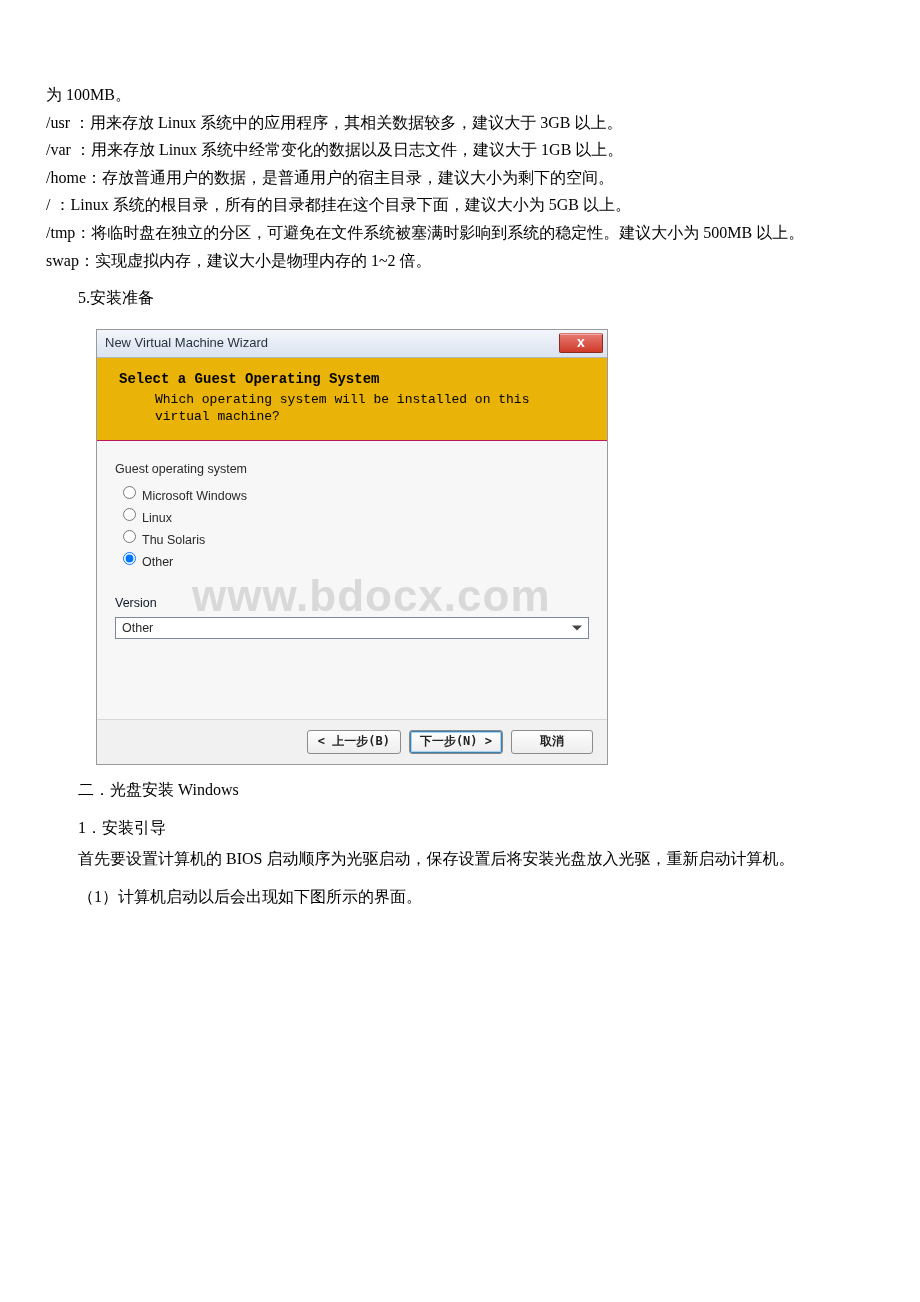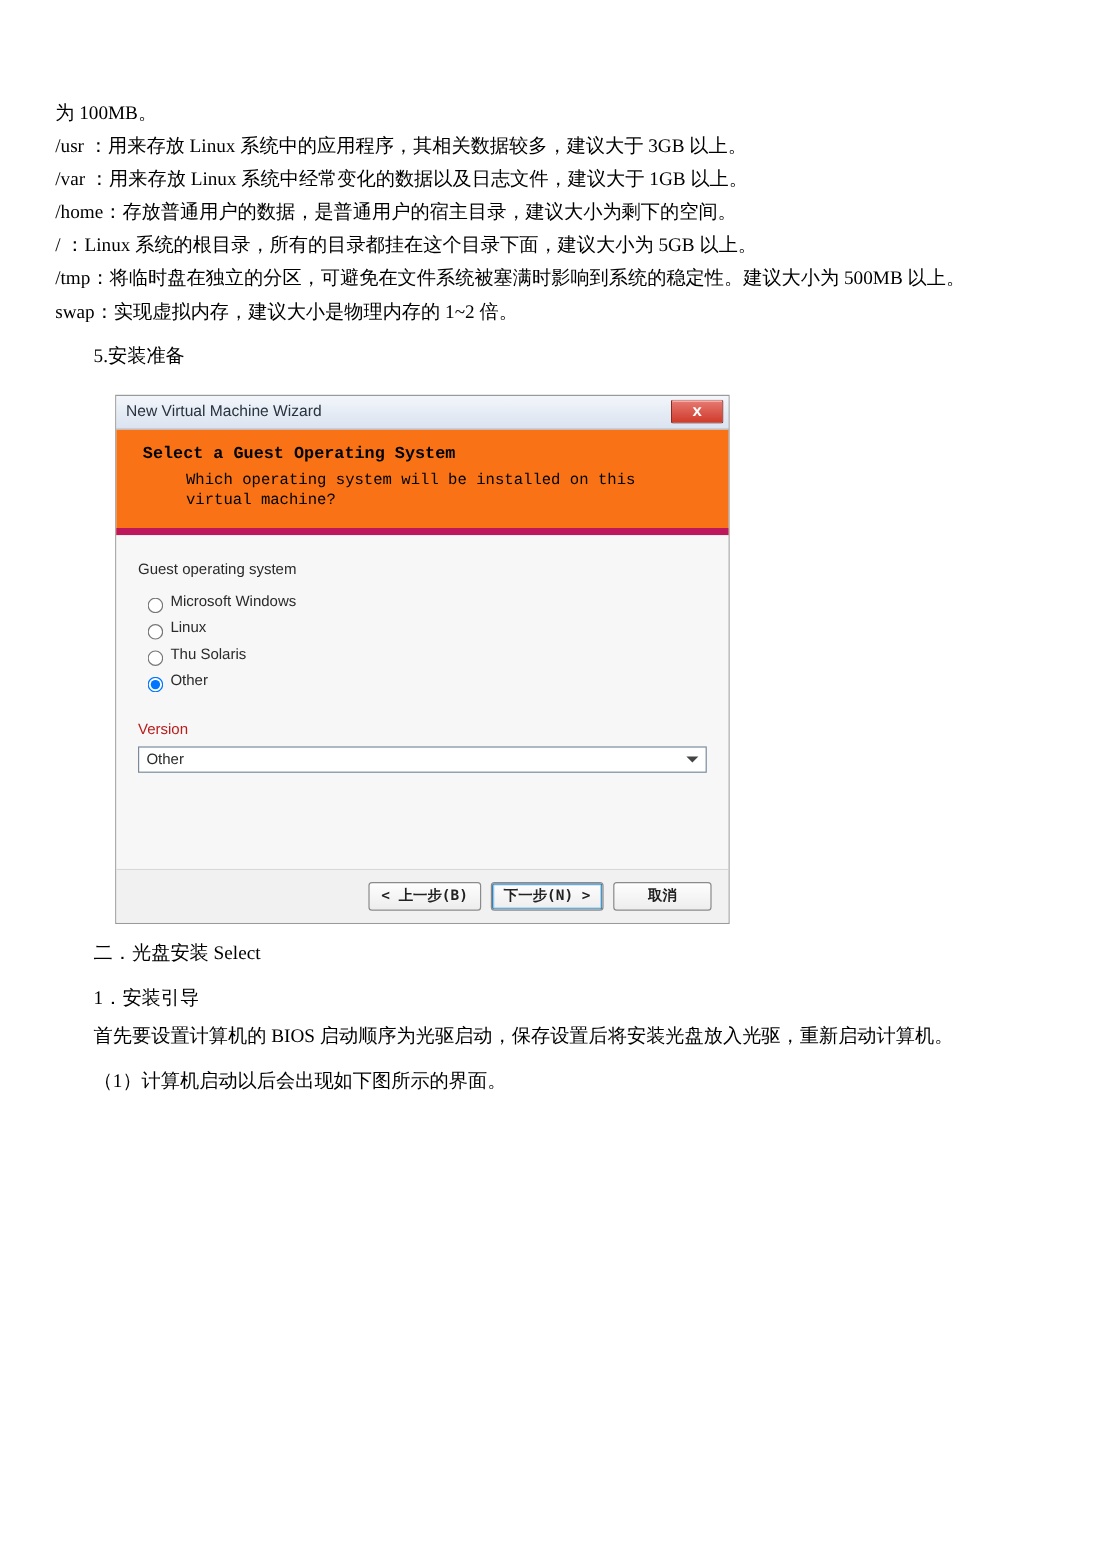--- a/index.html
+++ b/index.html
@@ -58,22 +58,22 @@
     color: #fff;
     font-weight: bold;
     text-align: center;
     font-size: 14px;
     line-height: 16px;
     box-shadow: 0 1px 0 rgba(255,255,255,0.4) inset;
   }
 
   .header-block {
     padding: 10px 18px 14px 22px;
-    background: #f97316;
-    border-bottom: 6px solid #be185d;
+    background: #eab308;
+    border-bottom: 1px solid #be185d;
   }
   .header-title {
     font-family: "Courier New", monospace;
     font-weight: bold;
     font-size: 14px;
     margin-bottom: 2px;
   }
   .header-sub {
     font-family: "Courier New", monospace;
     font-size: 13px;
@@ -92,32 +92,32 @@
     color: #2a2a2a;
     margin-bottom: 6px;
     font-family: Tahoma, Arial, sans-serif;
   }
   .radios {
     margin-left: 8px;
     margin-bottom: 20px;
   }
   .radio-row {
     display: flex;
-    align-items: flex-end;
+    align-items: flex-start;
     font-size: 12.5px;
     color: #2a2a2a;
     padding: 1px 0;
     font-family: Tahoma, Arial, sans-serif;
   }
   .radio-row input[type="radio"] {
     margin: 0 6px 0 0;
   }
   .version-label {
     font-size: 12.5px;
-    color: #b91c1c;
+    color: #0f172a;
     margin-bottom: 4px;
     font-family: Tahoma, Arial, sans-serif;
   }
   .combo {
     width: 100%;
     height: 22px;
     border: 1px solid #7a8a9b;
     background: #fff;
     font-size: 12.5px;
     padding: 0 20px 0 6px;
@@ -206,20 +206,21 @@
       <span class="titlebar-title">New Virtual Machine Wizard</span>
       <div class="close-btn">x</div>
     </div>
 
     <div class="header-block">
       <div class="header-title">Select a Guest Operating System</div>
       <div class="header-sub">Which operating system will be installed on this virtual machine?</div>
     </div>
 
     <div class="content-block">
+      <div class="watermark">www.bdocx.com</div>
 
       <div class="group-label">Guest operating system</div>
       <div class="radios">
         <label class="radio-row">
           <input type="radio" name="os" style="">
           <span>Microsoft Windows</span>
         </label>
         <label class="radio-row">
           <input type="radio" name="os" style="">
           <span>Linux</span>
@@ -241,18 +242,18 @@
 
     </div>
 
     <div class="button-bar">
       <div class="btn">&lt; 上一步(B)</div>
       <div class="btn focused">下一步(N) &gt;</div>
       <div class="btn cancel-btn">取消</div>
     </div>
   </div>
 
-  <p class="indented">二．光盘安装 Select</p>
+  <p class="indented">二．光盘安装 Windows</p>
   <p class="indented">1．安装引导</p>
   <p style="text-indent:2em;margin:6px 0 0 0;">首先要设置计算机的 BIOS 启动顺序为光驱启动，保存设置后将安装光盘放入光驱，重新启动计算机。</p>
   <p class="indented">（1）计算机启动以后会出现如下图所示的界面。</p>
 
 </div>
 
 </body></html>

